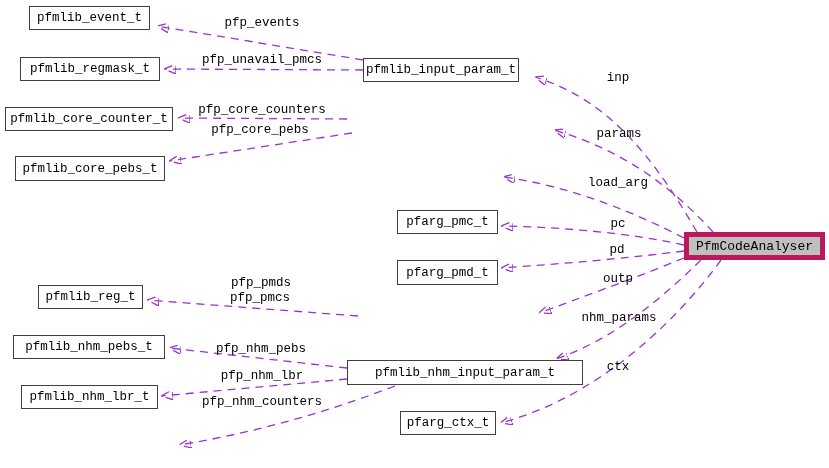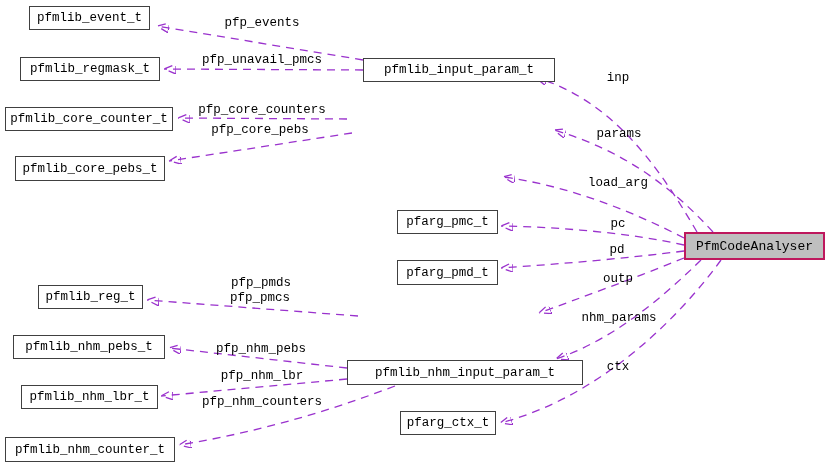--- a/index.html
+++ b/index.html
@@ -22,21 +22,21 @@
     box-sizing:border-box;
     border:1.5px solid var(--node-border);
     background:#ffffff;
     color:#000000;
     font-size:12.5px;
     display:flex;align-items:center;justify-content:center;
     white-space:nowrap;
     cursor:pointer;
   }
   .node.main{
-    border:2px solid #be185d;
+    border:5px solid #be185d;
     background:var(--main-fill);
     font-size:13px;
     cursor:default;
   }
   .elabel{
     position:absolute;
     transform:translateX(-50%);
     font-size:12.5px;
     color:#000000;
     white-space:nowrap;
@@ -74,23 +74,22 @@
     <path d="M721,260 C670,330 590,400 500,423" marker-end="url(#arr)"></path>
   </svg>
 
   <div class="node" style="left:29px;top:6px;width:121px;height:24px">pfmlib_event_t</div>
   <div class="node" style="left:20px;top:57px;width:140px;height:24px">pfmlib_regmask_t</div>
   <div class="node" style="left:5px;top:107px;width:168px;height:24px">pfmlib_core_counter_t</div>
   <div class="node" style="left:15px;top:156px;width:150px;height:25px">pfmlib_core_pebs_t</div>
   <div class="node" style="left:38px;top:285px;width:105px;height:24px">pfmlib_reg_t</div>
   <div class="node" style="left:13px;top:335px;width:152px;height:24px">pfmlib_nhm_pebs_t</div>
   <div class="node" style="left:21px;top:385px;width:137px;height:24px">pfmlib_nhm_lbr_t</div>
-  <div class="node" style="left:5px;top:437px;width:170px;height:25px">pfmlib_nhm_counter_t</div>
 
-  <div class="node" style="left:363px;top:58px;width:192px;height:24px">pfmlib_input_param_t</div>
+  <div class="node" style="left:363px;top:58px;width:156px;height:24px">pfmlib_input_param_t</div>
   <div class="node" style="left:397px;top:260px;width:101px;height:25px">pfarg_pmd_t</div>
   <div class="node" style="left:397px;top:210px;width:101px;height:24px">pfarg_pmc_t</div>
   <div class="node" style="left:347px;top:360px;width:236px;height:25px">pfmlib_nhm_input_param_t</div>
   <div class="node" style="left:400px;top:411px;width:96px;height:24px">pfarg_ctx_t</div>
 
   <div class="node main" style="left:684px;top:232px;width:141px;height:28px">PfmCodeAnalyser</div>
 
   <div class="elabel" style="left:262px;top:17px">pfp_events</div>
   <div class="elabel" style="left:262px;top:54px">pfp_unavail_pmcs</div>
   <div class="elabel" style="left:262px;top:104px">pfp_core_counters</div>

